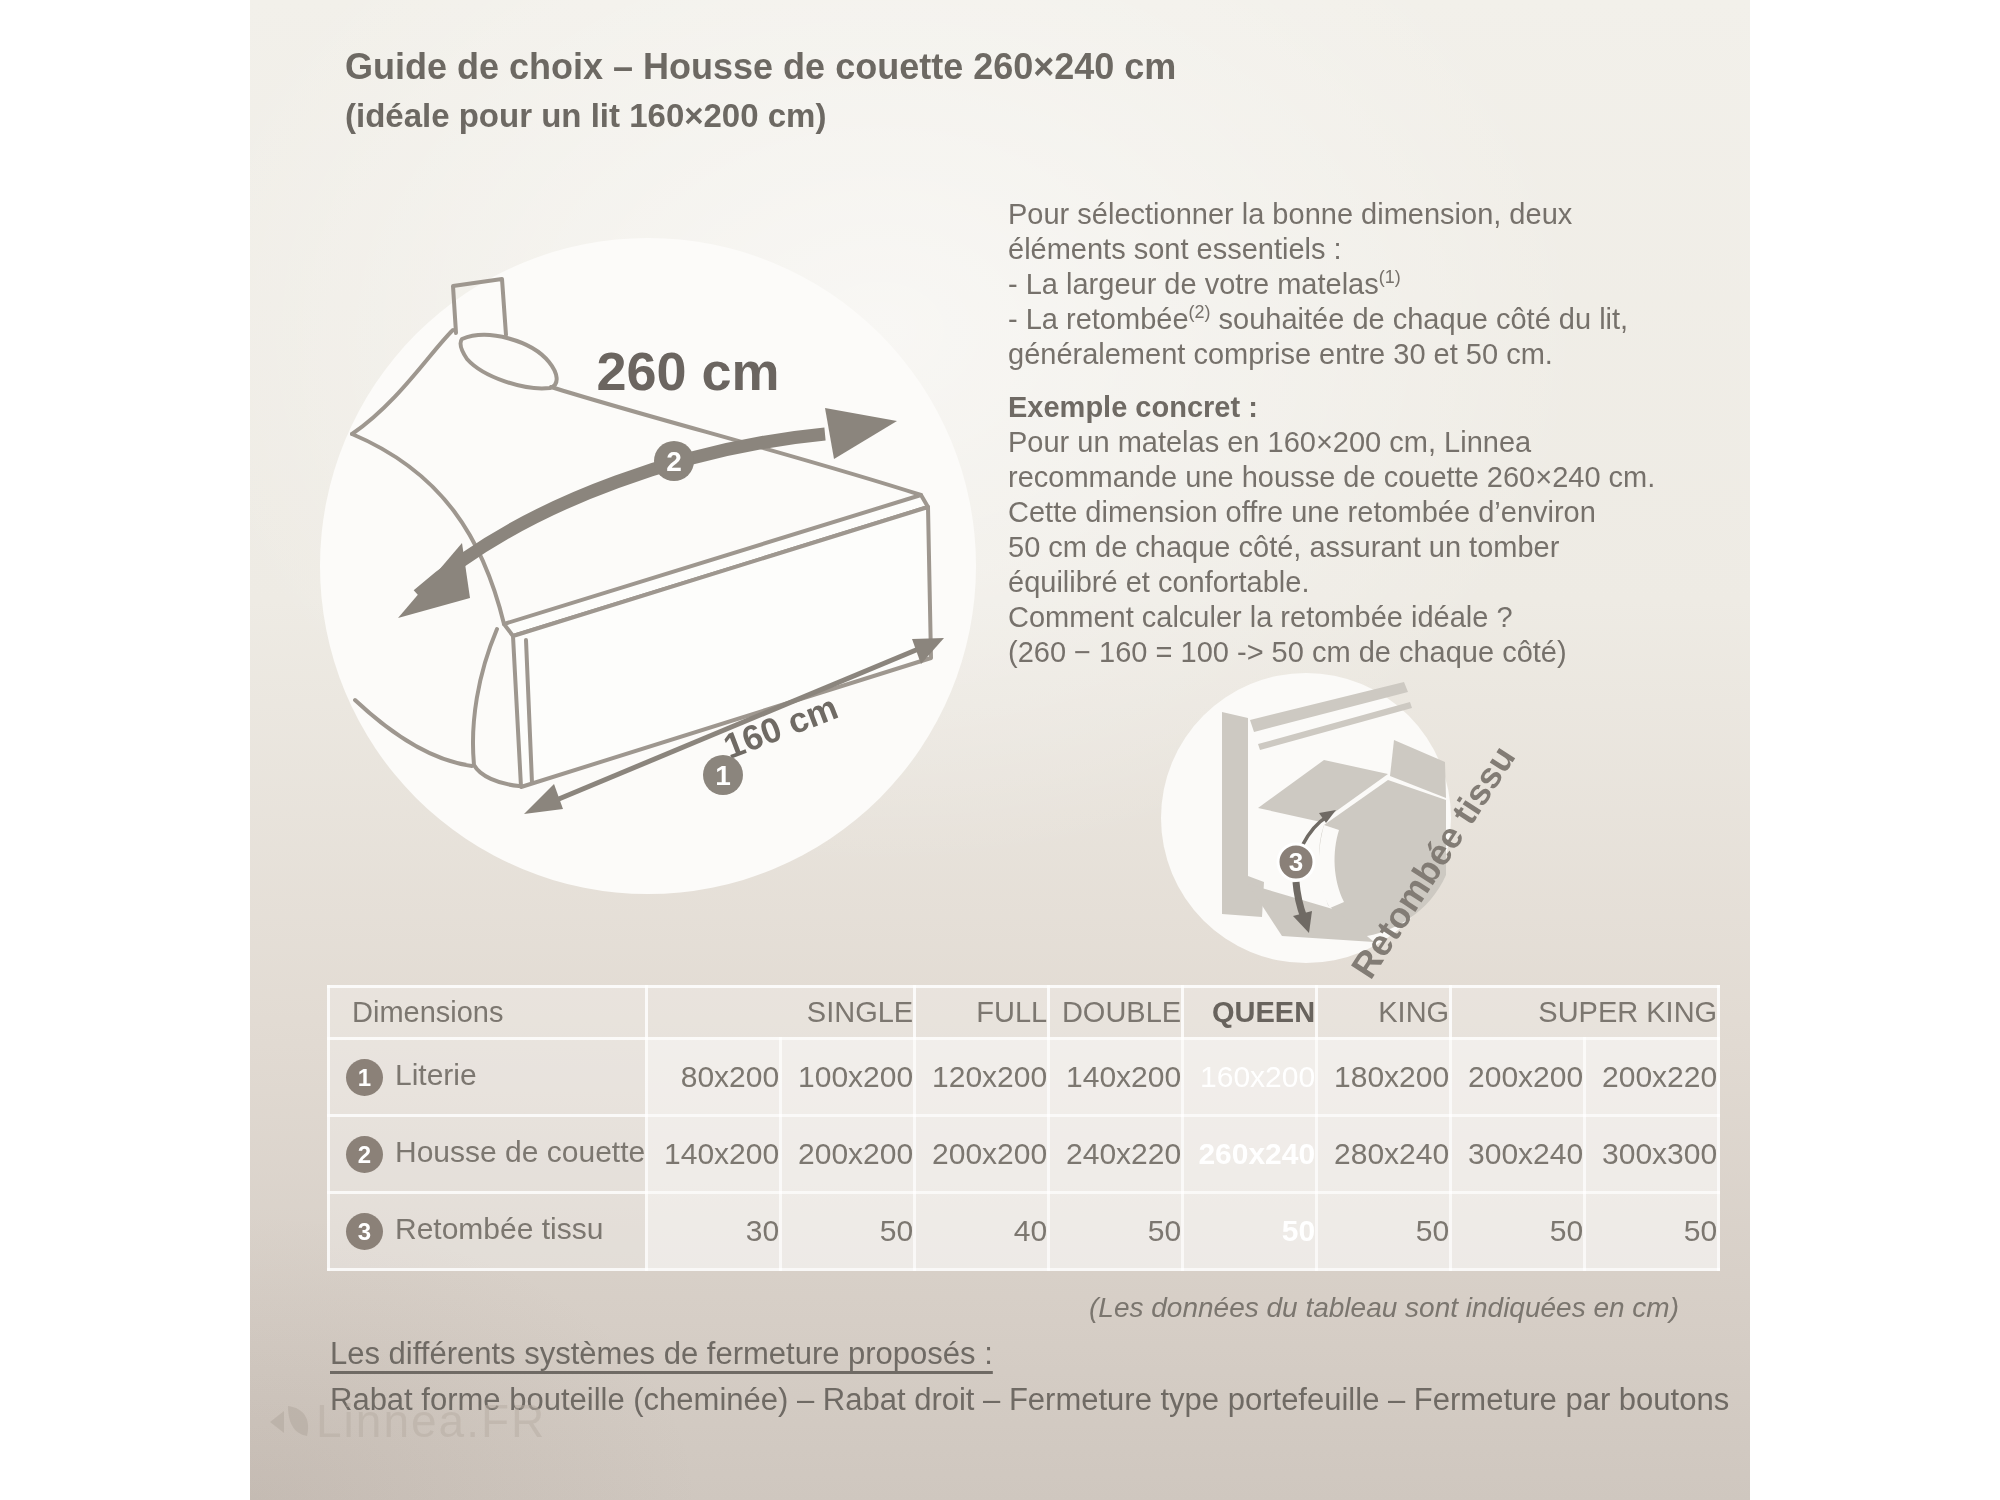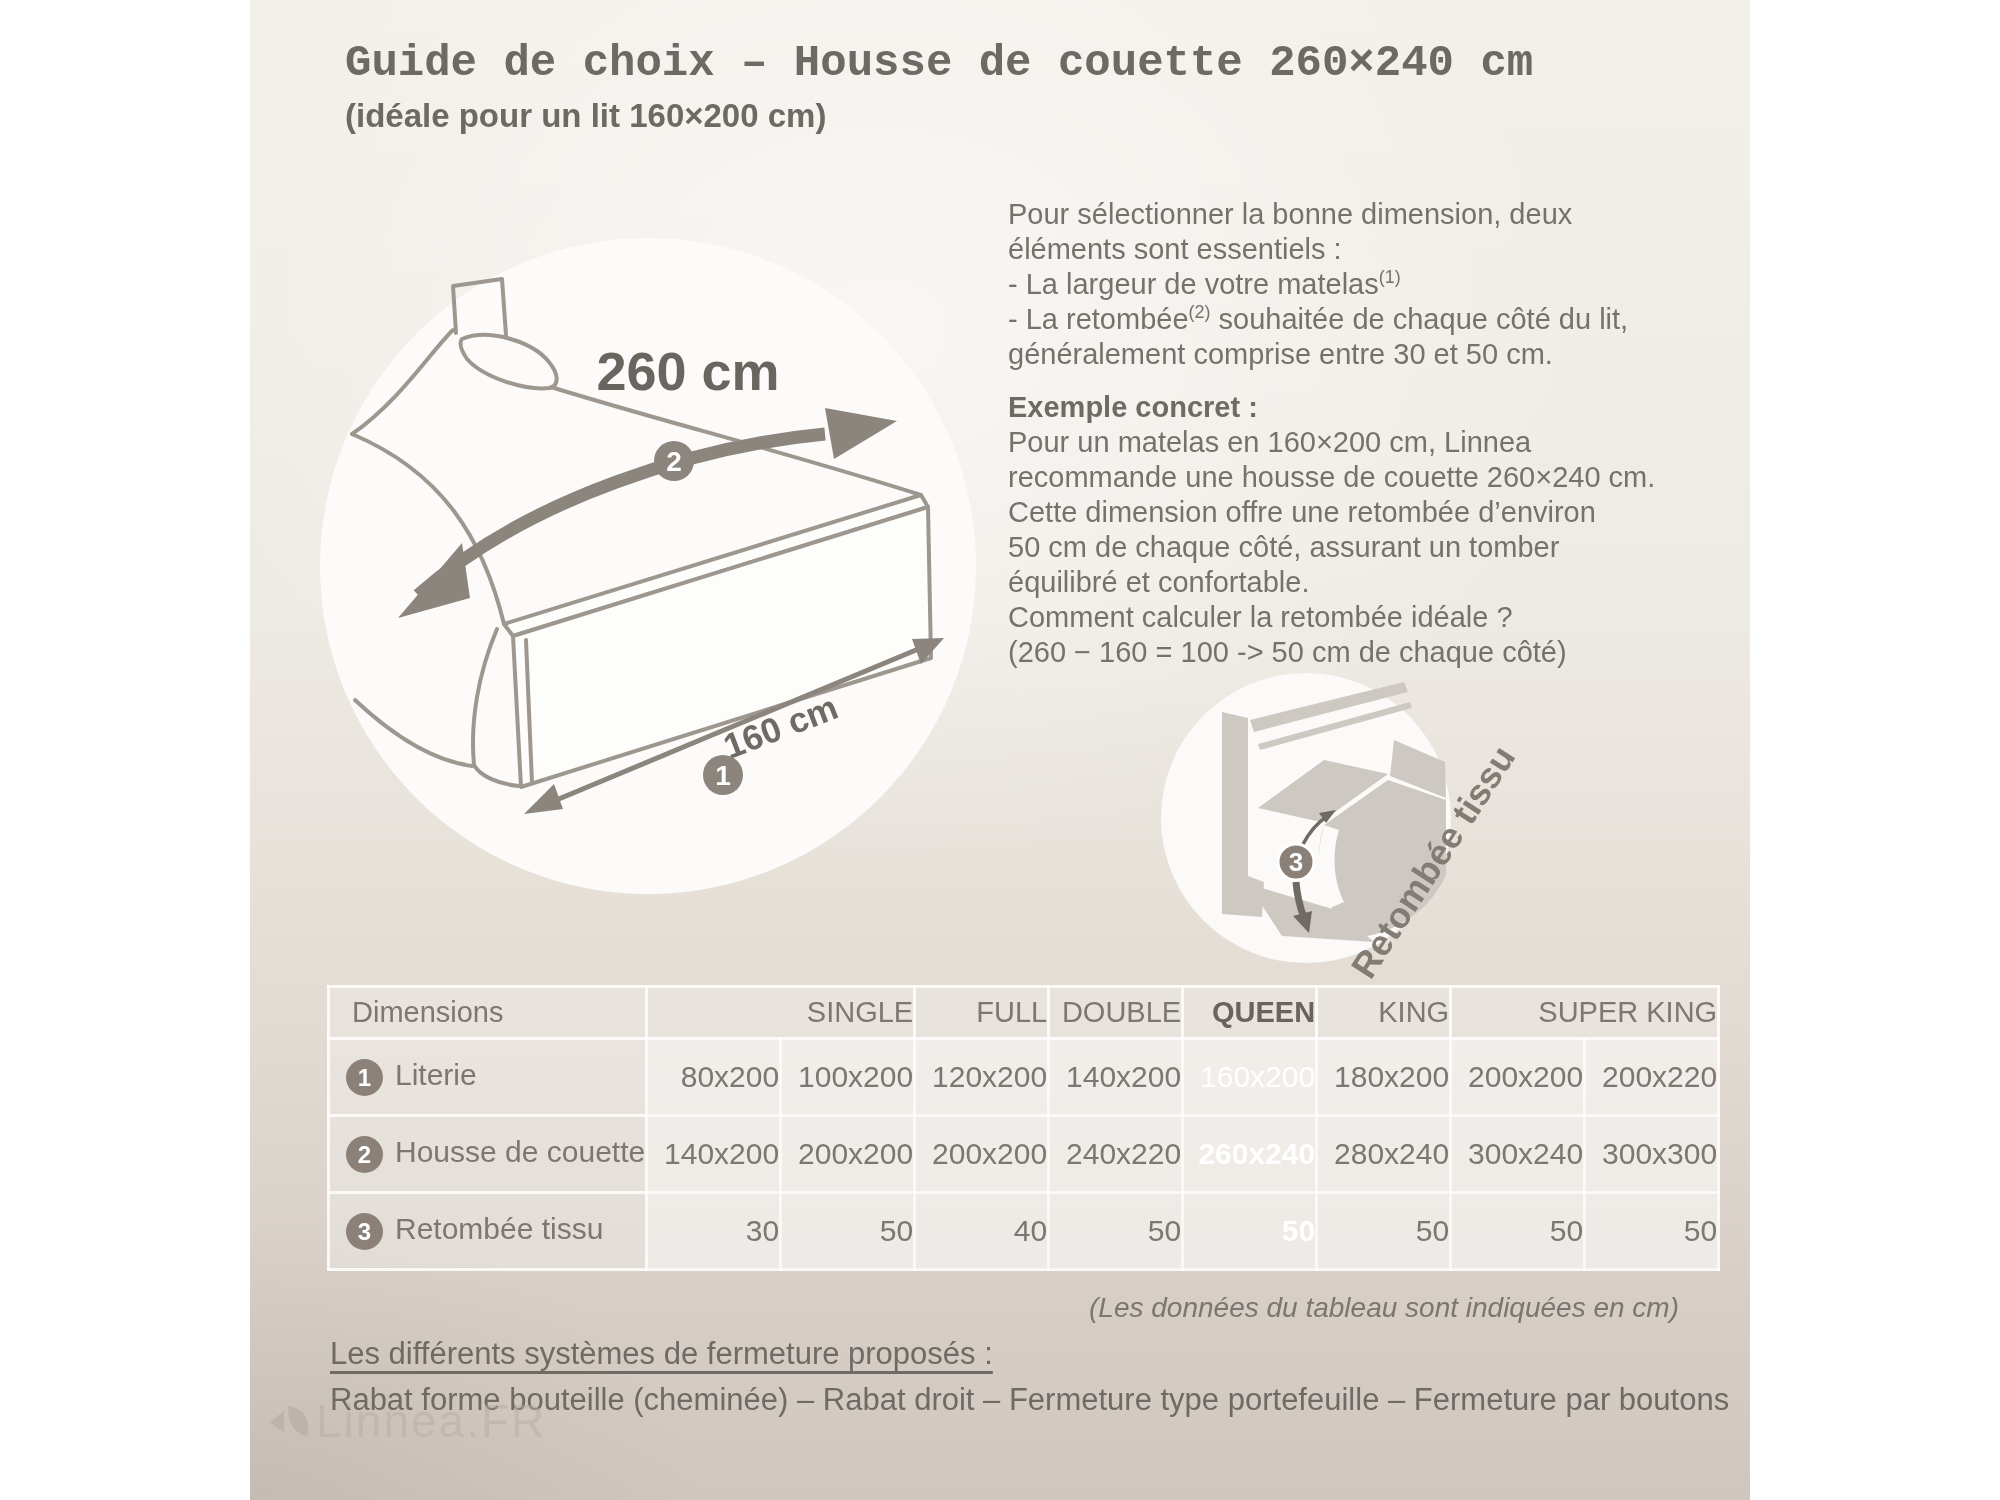--- a/index.html
+++ b/index.html
@@ -8,21 +8,21 @@
     background:#ffffff;
     font-family:"Liberation Sans", sans-serif;
   }
   .content{
     position:absolute;left:250px;top:0;width:1500px;height:1500px;
     background:
       radial-gradient(ellipse 950px 720px at 42% 22%, rgba(255,255,255,0.55), rgba(255,255,255,0) 75%),
       radial-gradient(ellipse 820px 520px at 0% 100%, rgba(120,100,90,0.12), rgba(120,100,90,0) 55%),
       linear-gradient(to bottom, #f2f0ea 0%, #eeebe4 40%, #e2dbd3 68%, #d6cec6 88%, #cfc7bf 100%);
   }
-  .title{position:absolute;left:95px;top:38px;font-size:44px;font-weight:bold;color:#6d6963;white-space:nowrap;font-family:Liberation Mono, monospace;}
+  .title{position:absolute;left:95px;top:46px;font-size:36px;font-weight:bold;color:#6d6963;white-space:nowrap;}
   .subtitle{position:absolute;left:95px;top:97px;font-size:33px;font-weight:bold;color:#6d6963;white-space:nowrap;}
 
   .textblock{position:absolute;left:758px;width:720px;font-size:29px;line-height:35px;color:#76716b;margin-top:21px;}
   .textblock div{white-space:nowrap;}
   .intro{top:176px;}
   .example{top:369px;}
   .tb-bold{font-weight:bold;color:#6f6a64;}
   sup{font-size:18px;line-height:0;}
 
   .main-diagram{position:absolute;left:70px;top:238px;width:656px;height:656px;}

